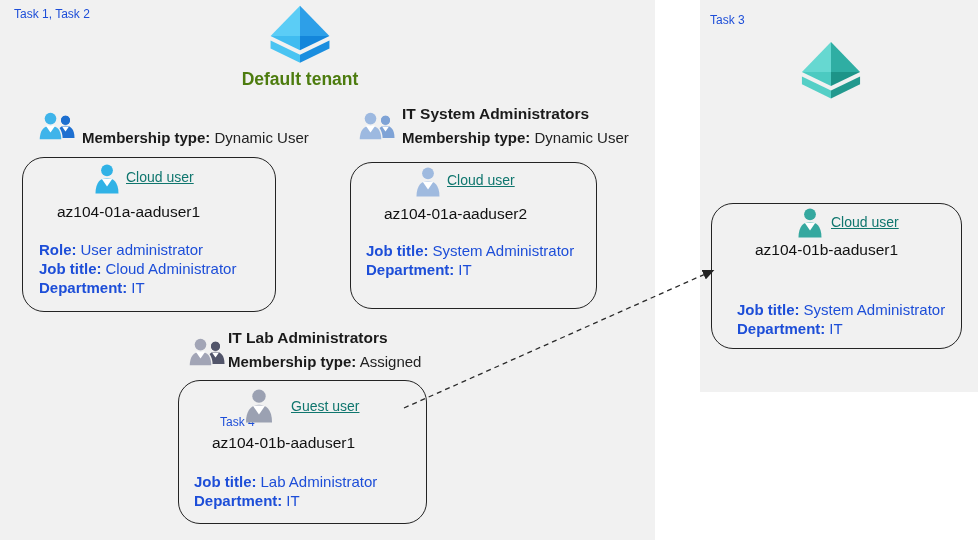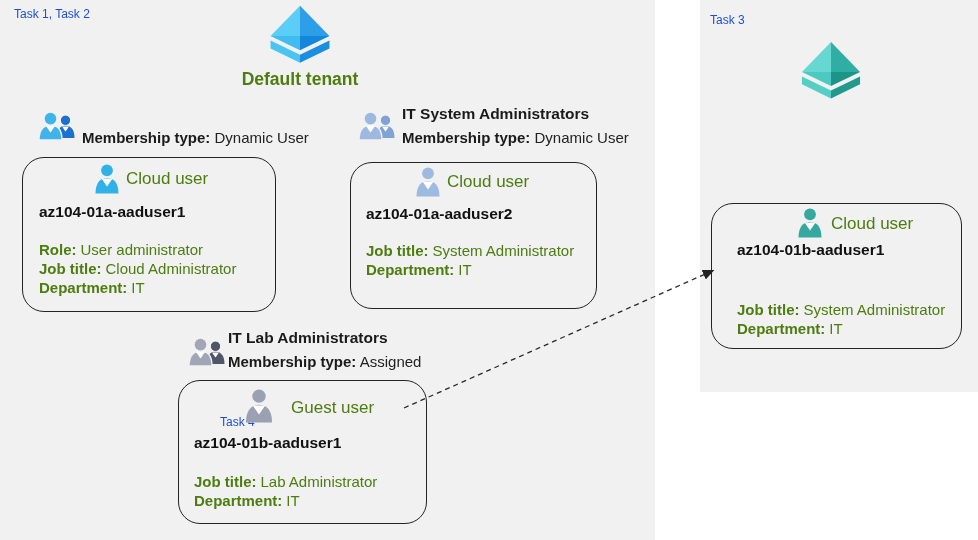--- a/index.html
+++ b/index.html
@@ -8,23 +8,23 @@
   .panel{position:absolute;background:#f1f1f1;}
   .panel-left{left:0;top:0;width:655px;height:540px;}
   .panel-right{left:700px;top:0;width:278px;height:392px;}
   .abs{position:absolute;}
   .task-label{font-weight:normal;font-size:12px;color:#1d4ed8;white-space:nowrap;}
   .tenant-title{font-weight:bold;font-size:17.5px;color:#4d7c0f;text-align:center;white-space:nowrap;}
   .group-name{font-weight:bold;font-size:15.5px;color:#1a1a1a;white-space:nowrap;}
   .membership{font-size:15px;color:#222;white-space:nowrap;}
   .b{font-weight:bold;color:#1a1a1a;}
   .card{position:absolute;border:1.4px solid #242424;border-radius:22px;background:transparent;}
-  .card-type-label{font-size:17px;color:#4d7c0f;white-space:nowrap;}
-  .user-name{font-weight:bold;font-size:15.5px;color:#111;white-space:nowrap;}
-  .field{font-size:15px;line-height:18.8px;white-space:nowrap;color:#4d7c0f;}
+  .card-type-label{font-size:14px;color:#0f766e;white-space:nowrap;text-decoration:underline;}
+  .user-name{font-weight:normal;font-size:15.5px;color:#111;white-space:nowrap;margin-left:18px;}
+  .field{font-size:15px;line-height:18.8px;white-space:nowrap;color:#1d4ed8;}
   .field .fl{font-weight:bold;margin-right:4px;}
   
   .u-cyan{color:#30b2e6;} .u-steel{color:#9fbadf;} .u-gray{color:#9ba1b2;} .u-teal{color:#35a89f;}
   .person .tone{fill:currentColor;}
   .g-blue  .front{fill:#3fb4ea;} .g-blue  .back{fill:#1d6fd0;}
   .g-steel .front{fill:#9db9e0;} .g-steel .back{fill:#7fa3d6;}
   .g-gray  .front{fill:#a2a5b6;} .g-gray  .back{fill:#52556a;}
   .d-blue .ul{fill:#5bcdf6;} .d-blue .ur{fill:#2d9fe8;} .d-blue .ll{fill:#40bcf0;}
   .d-blue .lr{fill:#1486db;} .d-blue .bl{fill:#4ac4f2;} .d-blue .br{fill:#1b8edf;}
   .d-teal .ul{fill:#66d8d1;} .d-teal .ur{fill:#2faea3;} .d-teal .ll{fill:#4ccac1;}

